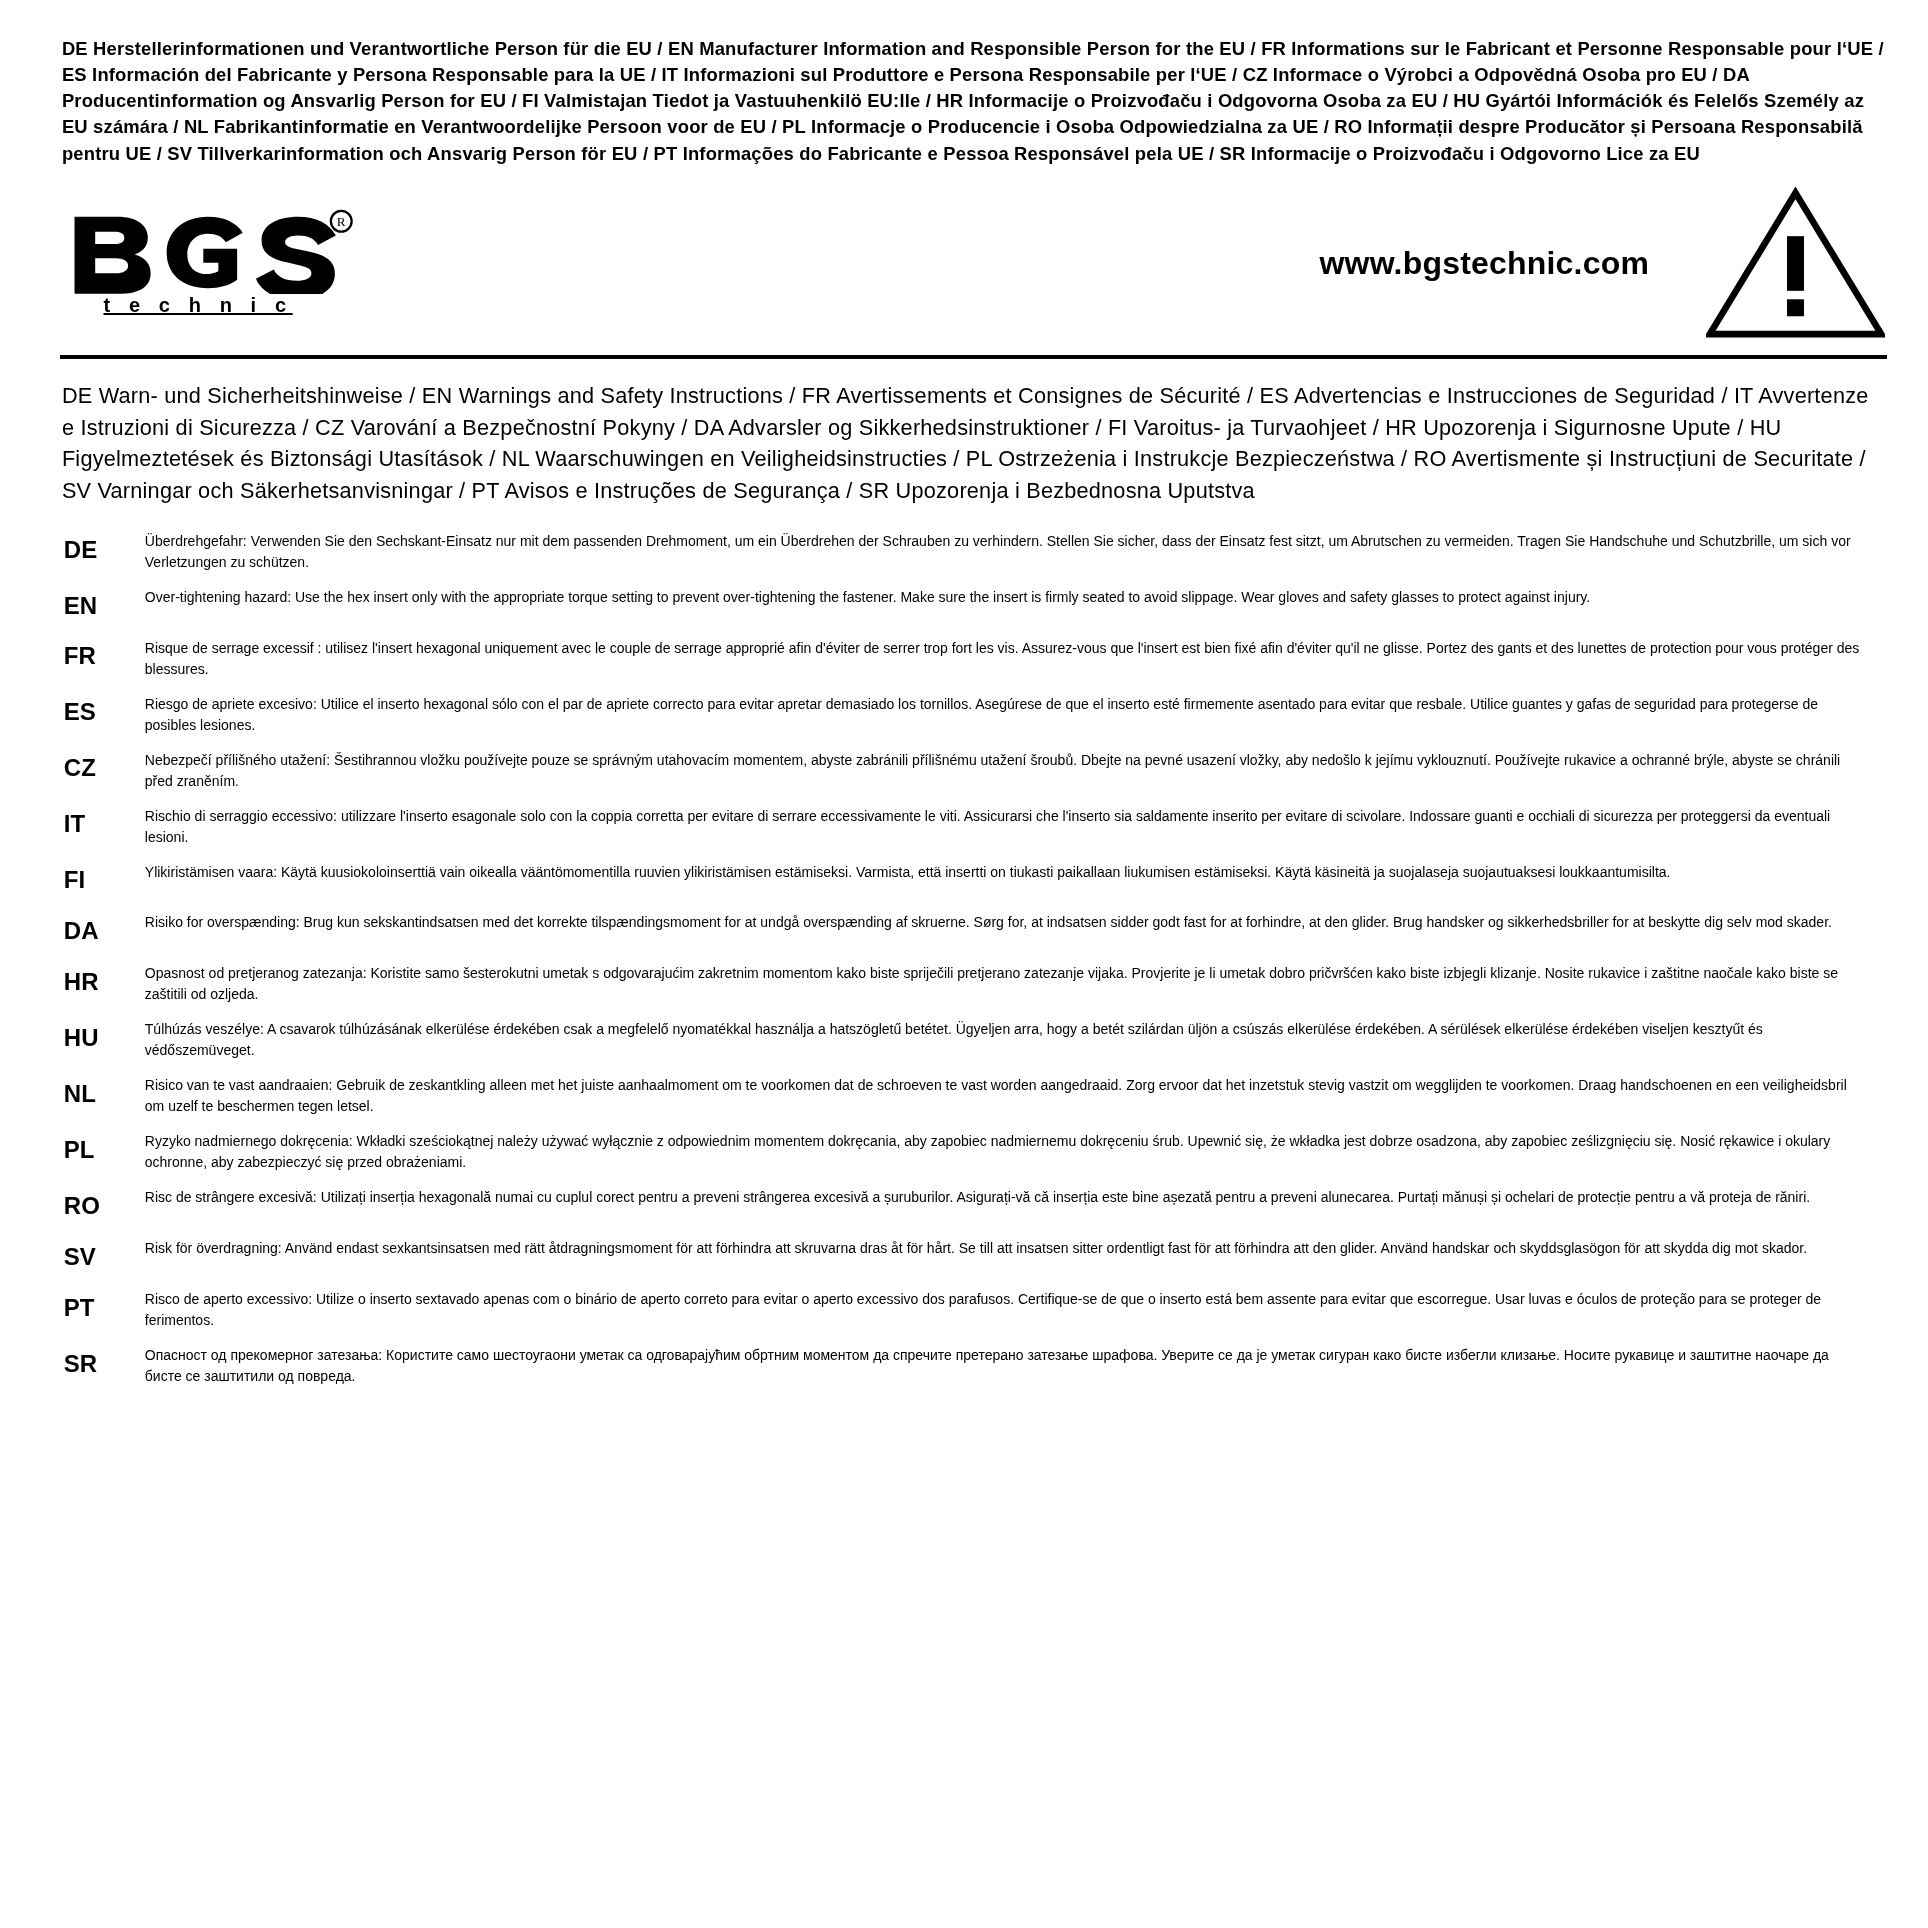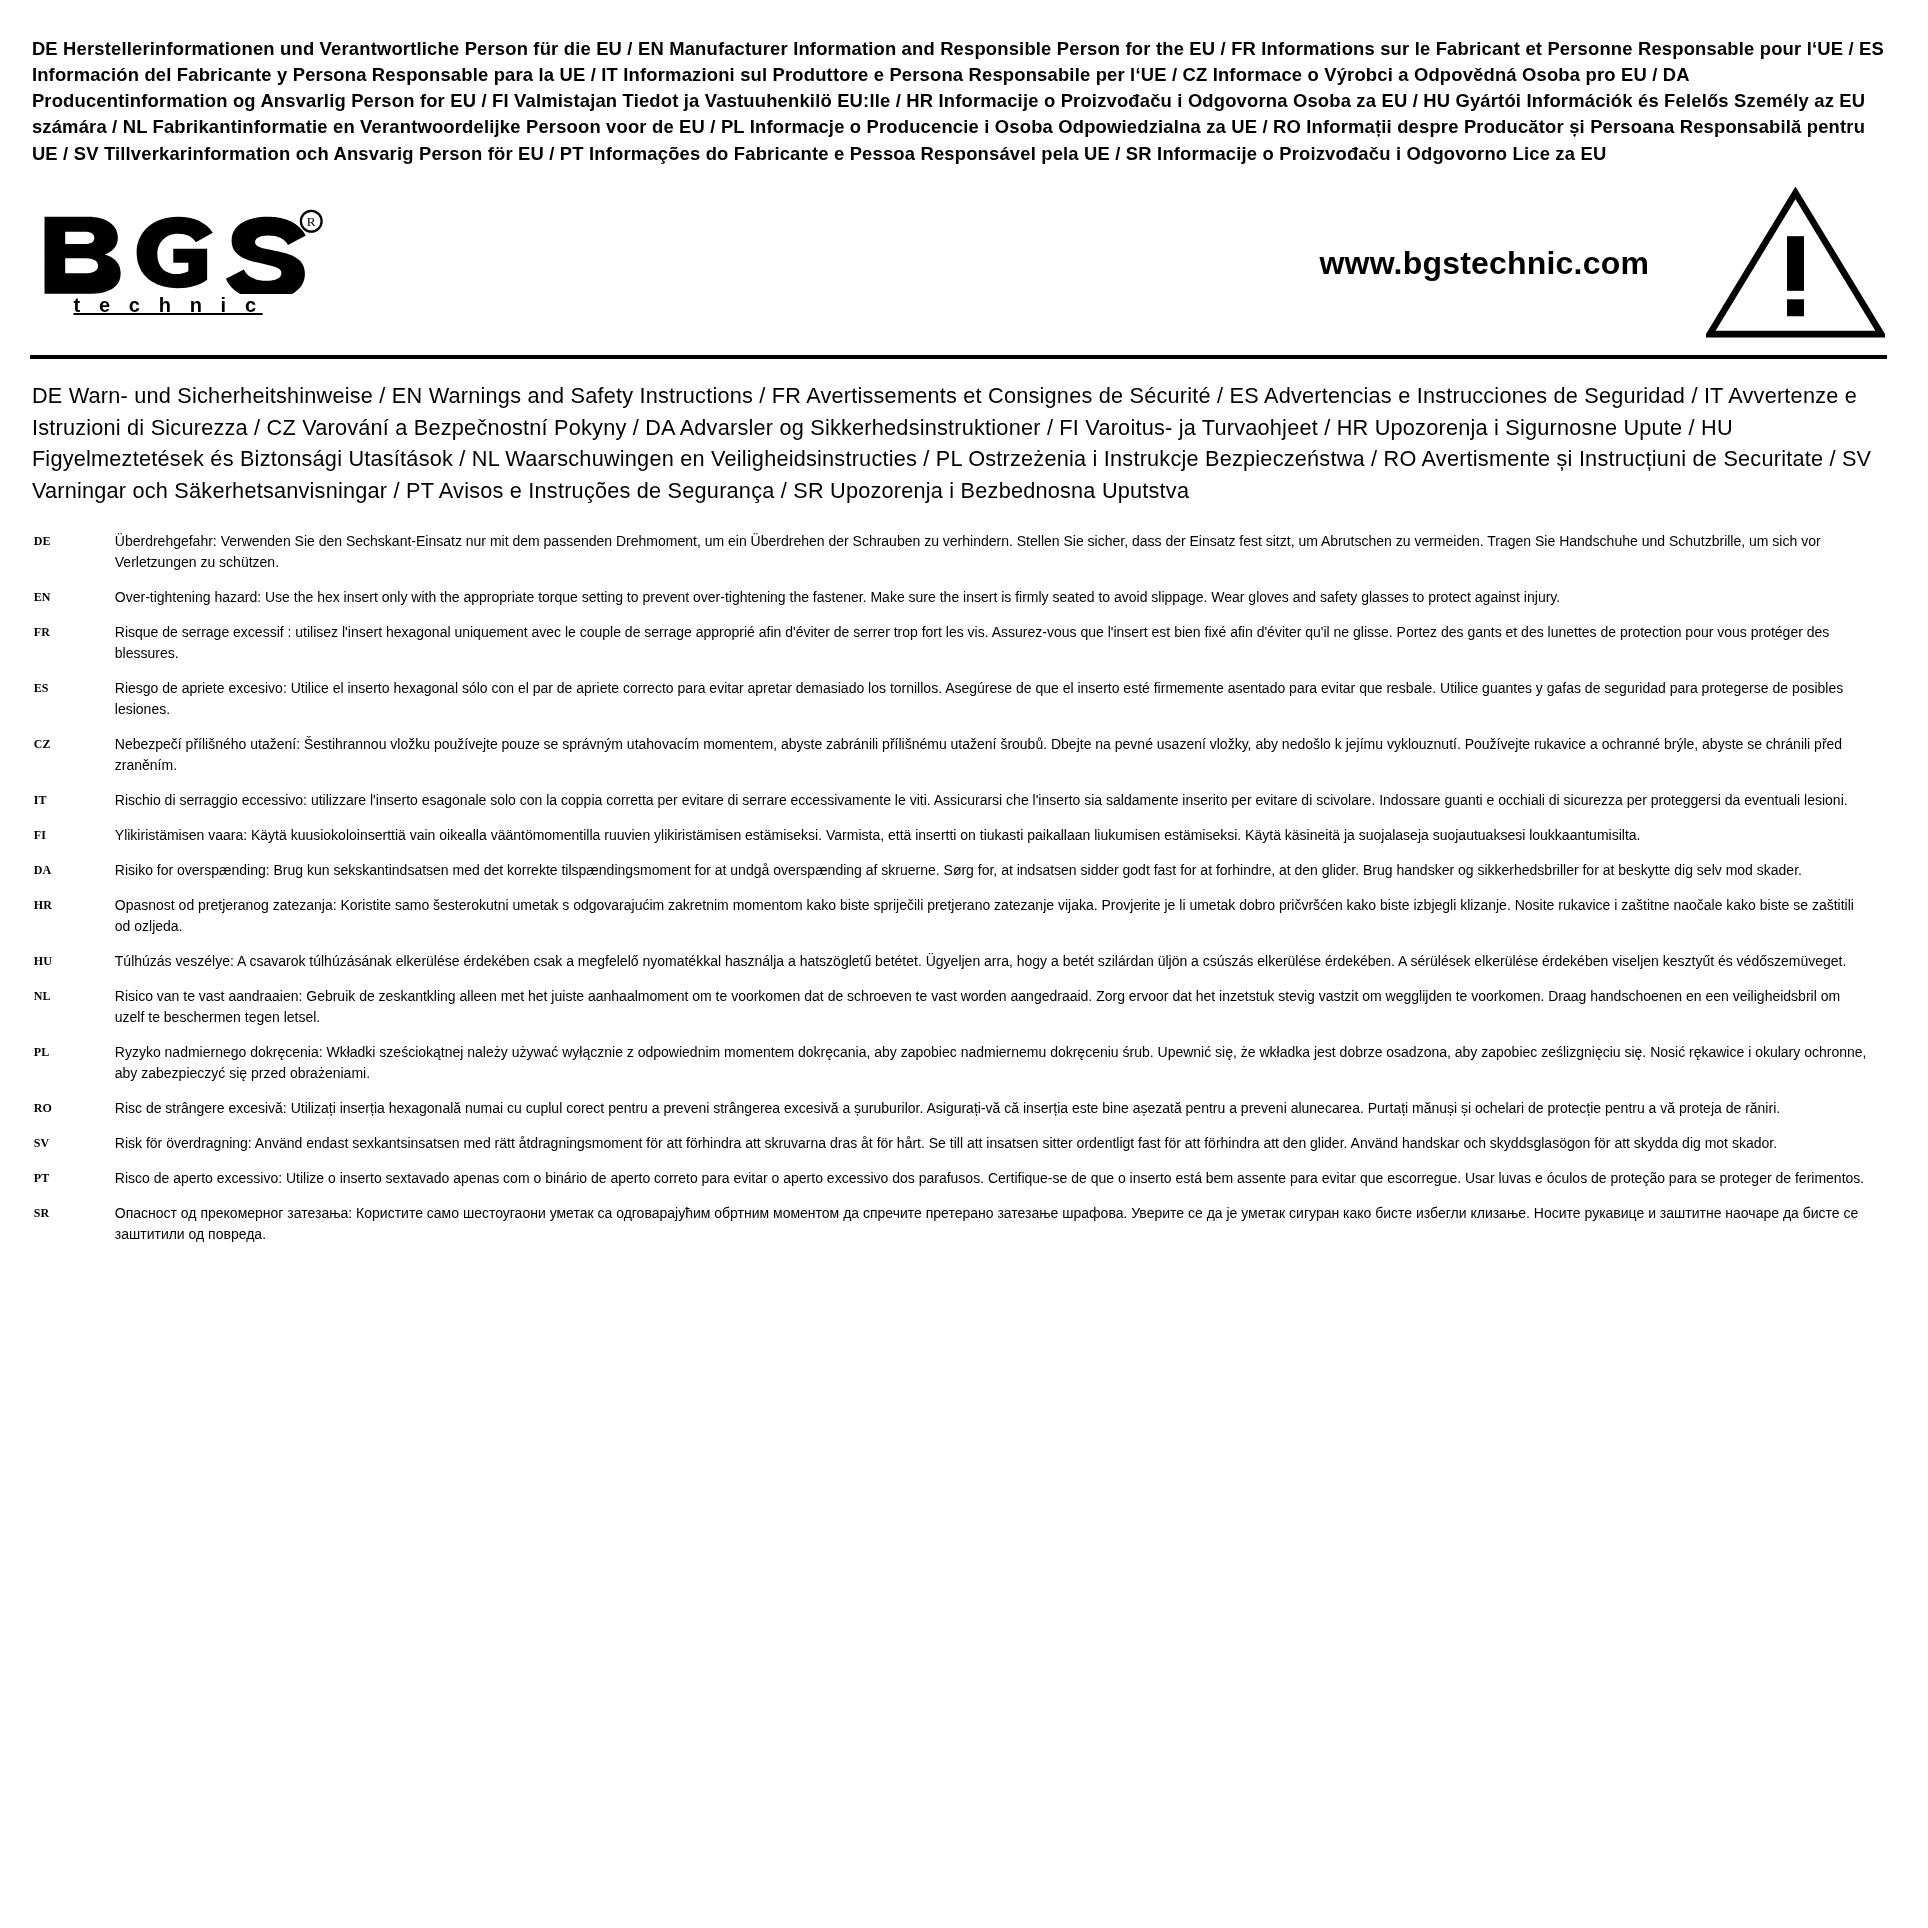--- a/index.html
+++ b/index.html
@@ -11,21 +11,21 @@
     width: 1928px;
     height: 1928px;
     font-family: "Liberation Sans", sans-serif;
     color: #000000;
     -webkit-font-smoothing: antialiased;
   }
   .page {
     width: 1928px;
     height: 1539px;
     box-sizing: border-box;
-    padding: 36px 41px 0 30px;
+    padding: 36px 41px 0 60px;
     position: relative;
   }
 
   
   .header-langs {
     font-size: 18.4px;
     font-weight: bold;
     line-height: 1.42;
     letter-spacing: 0.01em;
     text-align: left;
@@ -101,25 +101,24 @@
 
   
   .lang-list { padding: 0 3.8px 0 3.8px; }
   .lang-row {
     display: flex;
     align-items: flex-start;
     margin-bottom: 14px;
   }
   .lang-code {
     flex: 0 0 62px;
-    font-size: 12px;
+    font-size: 24px;
     font-weight: bold;
     line-height: 1.5;
     padding-top: 0.9px;
-    font-family: Liberation Serif, serif;
   }
   .lang-text {
     flex: 1 1 auto;
     font-size: 14px;
     line-height: 1.5;
     text-align: left;
     padding-right: 15px;
     margin-left: 19px;
   }
 </style>

